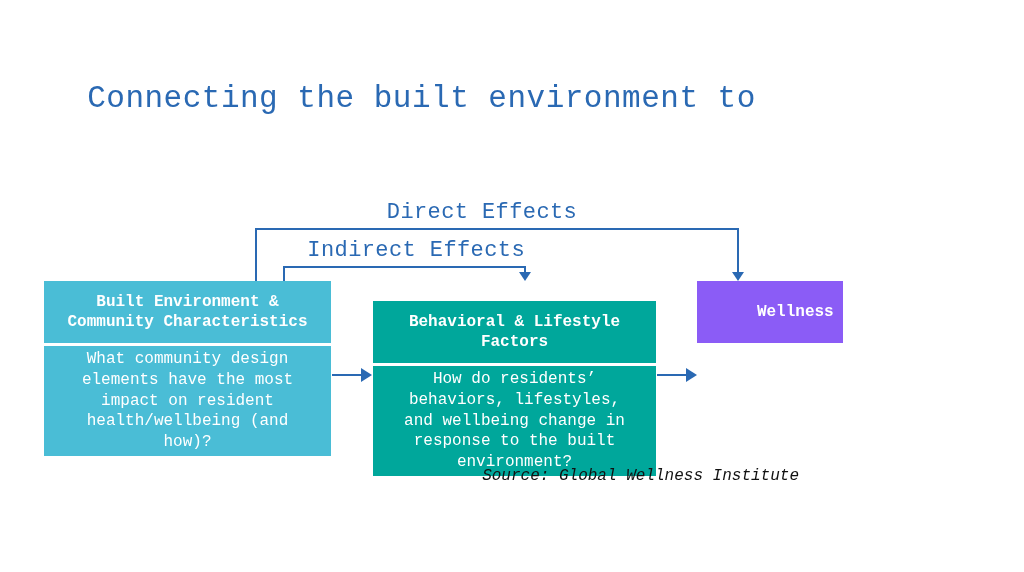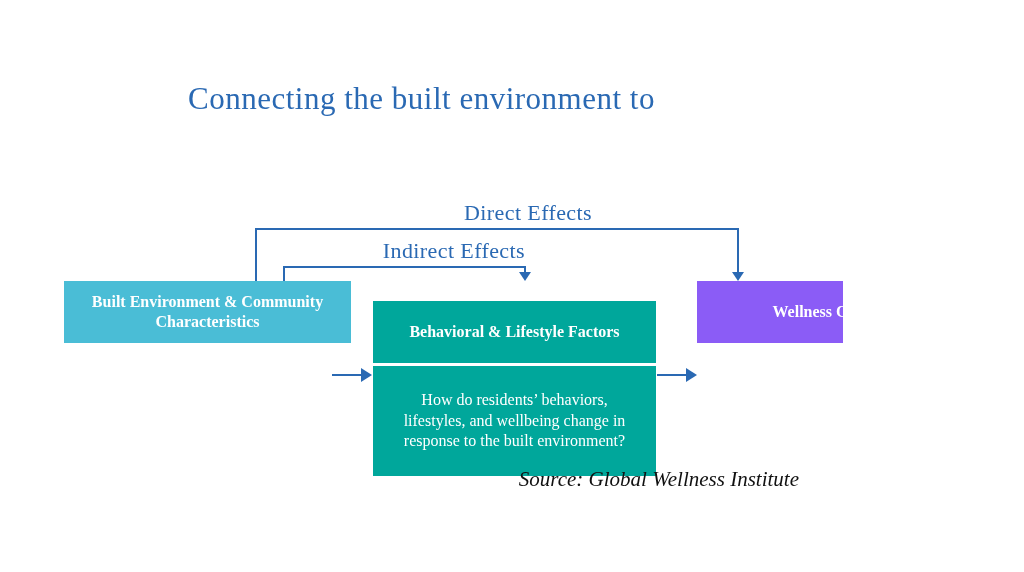--- a/index.html
+++ b/index.html
@@ -1,21 +1,21 @@
 <!DOCTYPE html>
 <html><head>
 <meta charset="utf-8">
 <style>
   html, body { margin: 0; padding: 0; background: #ffffff; }
   .canvas {
     position: relative;
     width: 843px;
     height: 572px;
     background: #ffffff;
-    font-family: Liberation Serif, serif;
+    font-family: Liberation Mono, monospace;
     overflow: hidden;
   }
 
   .title {
     position: absolute;
     top: 78px;
     left: 0;
     width: 100%;
     text-align: center;
     color: #2A69B3;
@@ -25,21 +25,21 @@
   }
 
   .effect-label {
     position: absolute;
     color: #2A69B3;
     font-size: 22px;
     letter-spacing: 0.4px;
     text-align: center;
     width: 220px;
   }
-  .effect-label.direct   { left: 372px; top: 200px; text-align: right; }
+  .effect-label.direct   { left: 372px; top: 200px; }
   .effect-label.indirect { left: 305px; top: 238px; text-align: right; }
 
   .line { position: absolute; background: #2A69B3; }
   .line.h { height: 2px; }
   .line.v { width: 2px; }
 
   .arr-down {
     position: absolute;
     width: 0; height: 0;
     border-left: 6px solid transparent;
@@ -83,21 +83,21 @@
   }
   .c1 { background: #4ABDD6; }
   .c2 { background: #00A79B; }
   .c3 { background: #8b5cf6; }
 
   .source {
     position: absolute;
     top: 467px;
     right: 44px;
     font-style: italic;
-    font-size: 21px;
+    font-size: 16px;
     color: #111111;
   }
 </style>
 </head>
 <body>
 
 <div class="canvas">
 
   <div class="title">
     <div>Connecting the built environment to</div>
@@ -109,22 +109,23 @@
   <div class="line v" style="left:255px; top:228px; height:53px;"></div>
   <div class="line h" style="left:255px; top:228px; width:484px;"></div>
   <div class="line v" style="left:737px; top:228px; height:45px;"></div>
   <div class="arr-down" style="left:732px; top:272px;"></div>
 
   <div class="line v" style="left:283px; top:266px; height:15px;"></div>
   <div class="line h" style="left:283px; top:266px; width:242px;"></div>
   <div class="line v" style="left:524px; top:266px; height:7px;"></div>
   <div class="arr-down" style="left:519px; top:272px;"></div>
 
-  <div class="box" style="left:44px; width:287px;margin-left:20px;">
+  <div class="box" style="left:44px; width:287px;">
     <div class="box-header c1">Built Environment &amp; Community Characteristics</div>
+    <div class="box-body c1">What community design elements have the most impact on resident health/wellbeing (and how)?</div>
   </div>
 
   <div class="line h" style="left:332px; top:374px; width:29px;"></div>
   <div class="arr-right" style="left:361px; top:368px;"></div>
 
   <div class="box" style="left:373px; width:283px;margin-top:20px;">
     <div class="box-header c2">Behavioral &amp; Lifestyle Factors</div>
     <div class="box-body c2">How do residents’ behaviors, lifestyles, and wellbeing change in response to the built environment?</div>
   </div>
 

